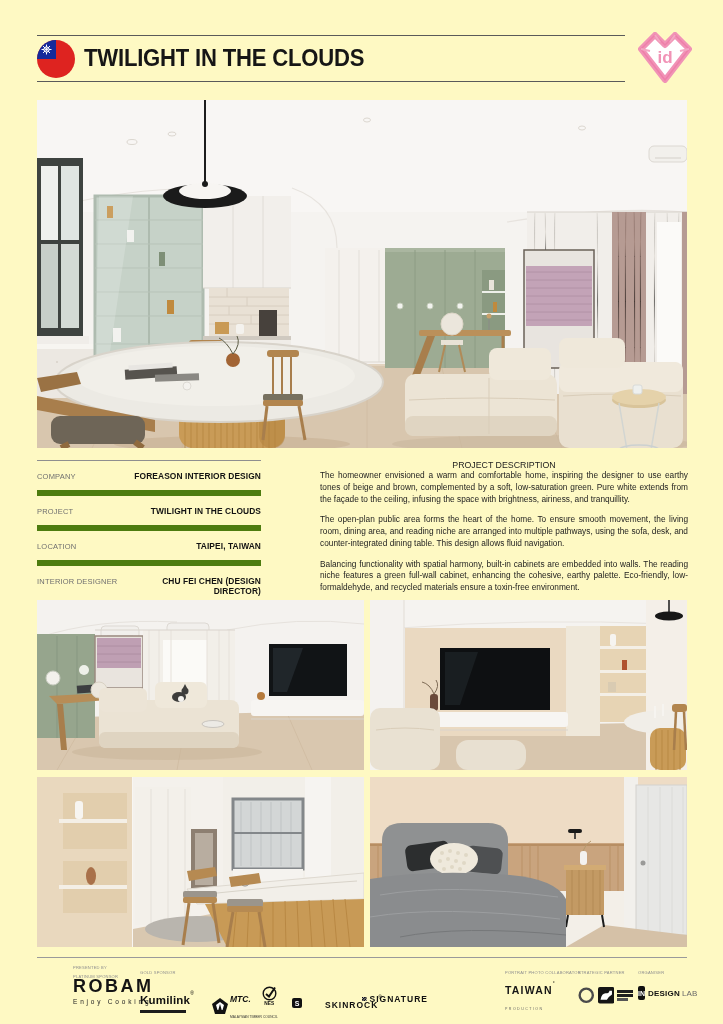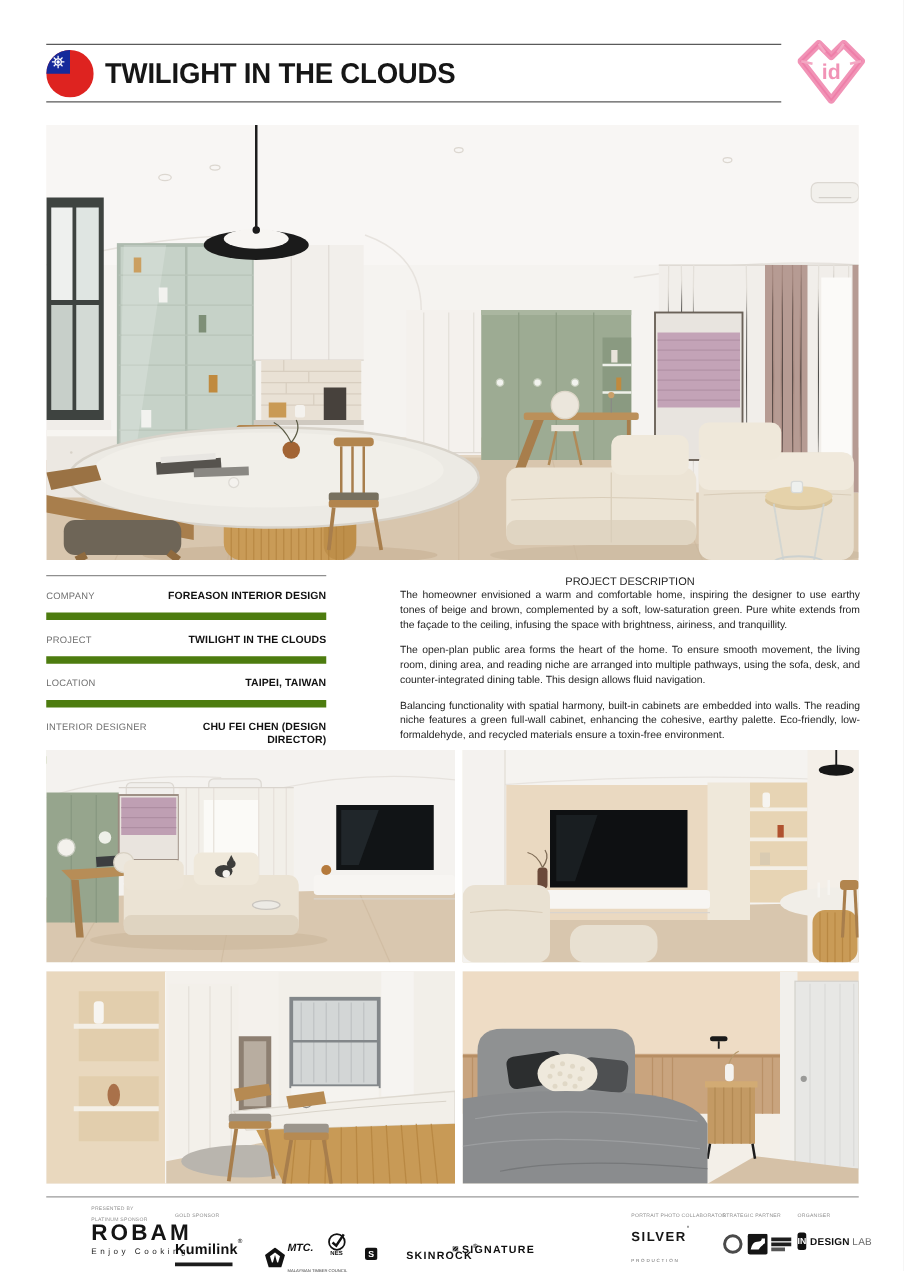--- a/index.html
+++ b/index.html
@@ -1,16 +1,16 @@
 <!DOCTYPE html>
 <html><head>
 <meta charset="utf-8">
 <style>
   html,body{margin:0;padding:0;background:#e9e9e9;}
-  .page{position:relative;width:723px;height:1024px;background:#ffffff;margin:0 auto;
+  .page{position:relative;width:723px;height:1024px;background:#fef9c3;margin:0 auto;
         font-family:"Liberation Sans",sans-serif;overflow:hidden;}
   
   .header{position:absolute;left:37px;top:35px;width:588px;height:45px;
           border-top:1px solid #5a5a5a;border-bottom:1px solid #5a5a5a;
           display:flex;align-items:center;}
   .flag{width:38px;height:38px;flex:0 0 38px;}
   .title{font-size:23px;font-weight:800;color:#161616;letter-spacing:-0.2px;
          margin-left:9px;transform:scaleX(.96);transform-origin:0 50%;white-space:nowrap;}
   .idlogo{position:absolute;left:638px;top:32px;width:54px;height:51px;}
   
@@ -682,21 +682,21 @@
             <line x1="4" y1="13" x2="13" y2="4" stroke="#ffffff" stroke-width="1.6"></line>
           </svg>
           <span class="logo-signature" style="margin-left:3px;">SIGNATURE</span>
         </div>
       </div>
     </div>
 
 
     <div class="fsec" style="left:468px;width:70px;">
       <span class="flabel">PORTRAIT PHOTO COLLABORATOR</span>
-      <div><span class="logo-aspial">SILVER</span><span class="sup">°</span></div>
+      <div><span class="logo-aspial">TAIWAN</span><span class="sup">°</span></div>
       <span class="aspsub">PRODUCTION</span>
     </div>
 
     <div class="fsec" style="left:541px;width:55px;">
       <span class="flabel">STRATEGIC PARTNER</span>
       <div class="stratrow">
         <svg width="7" height="7" viewBox="0 0 7 7">
           <circle cx="3.5" cy="3.5" r="2.8" fill="none" stroke="#4a4a4a" stroke-width="1"></circle>
         </svg>
         <svg width="13" height="13" viewBox="0 0 13 13">

